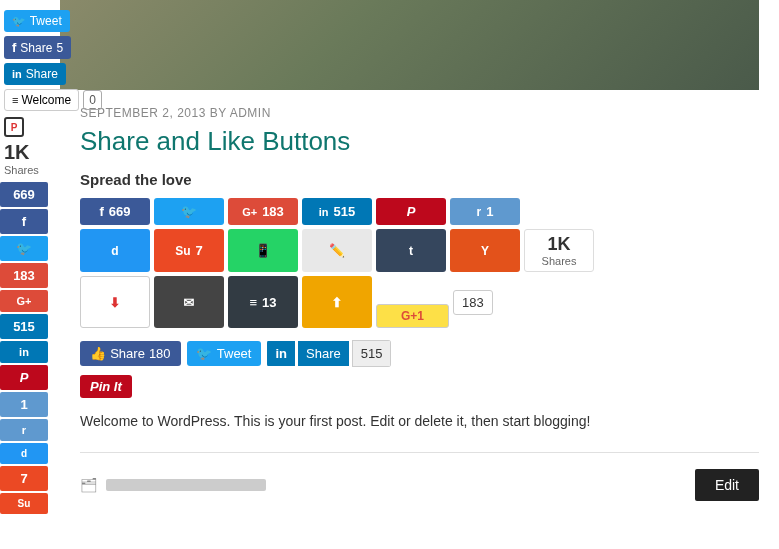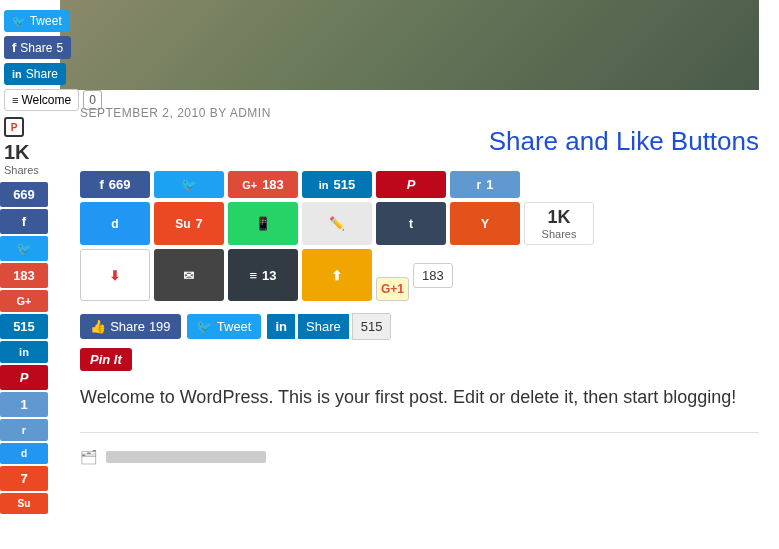--- a/index.html
+++ b/index.html
@@ -163,23 +163,22 @@
     .post-meta {
       font-size: 12px;
       color: #888;
       margin-bottom: 6px;
       letter-spacing: 0.5px;
     }
 
     .post-title {
       font-size: 26px;
       font-weight: 400;
-      color: #1d4ed8;
+      color: #0f766e;
       margin-bottom: 14px;
-      text-align: right;
     }
 
     .spread-label {
       font-weight: bold;
       font-size: 15px;
       margin-bottom: 10px;
     }
 
     
     .share-buttons-area {
@@ -297,25 +296,25 @@
     }
 
     .li-count-part {
       background: #eee;
       color: #333;
       padding: 5px 8px;
       border: 1px solid #ccc;
     }
 
     .gplus-btn {
-      background: #fef9c3;
+      background: #fde047;
       color: #333;
       border: 1px solid #ccc;
       border-radius: 3px;
-      padding: 4px 4px;
+      padding: 4px 24px;
       cursor: pointer;
       font-size: 12px;
       display: flex;
       align-items: center;
       gap: 3px;
       margin-top: 28px;
     }
 
     .pinterest-btn {
       background: #bd081c;
@@ -323,21 +322,21 @@
       border: none;
       border-radius: 3px;
       padding: 4px 10px;
       cursor: pointer;
       font-size: 13px;
       font-style: italic;
       font-weight: bold;
     }
 
     .post-text {
-      font-size: 18px;
+      font-size: 14px;
       color: #333;
       line-height: 1.6;
       margin-bottom: 20px;
     }
 
     .post-divider {
       border: none;
       border-top: 1px solid #e0e0e0;
       margin: 16px 0;
     }
@@ -455,26 +454,27 @@
     <button class="sidebar-icon-btn" style="background:#eb4924;">
       <span style="font-size:10px;">Su</span>
     </button>
   </div>
 
   <div class="main-content">
     
     <div class="hero-image"></div>
 
     
-    <div class="post-meta">SEPTEMBER 2, 2010 BY ADMIN</div>
+    <div class="post-meta">SEPTEMBER 2, 2013 BY ADMIN</div>
 
     
     <h1 class="post-title">Share and Like Buttons</h1>
 
     
+    <div class="spread-label">Spread the love</div>
 
     
     <div class="share-buttons-area">
 
       <div class="share-row">
         <button class="share-btn facebook">
           <span style="font-weight:bold;">f</span>
           <span>669</span>
         </button>
         <button class="share-btn twitter">
@@ -547,21 +547,21 @@
         </div>
       </div>
     </div>
 
     
     <div class="action-row">
 
       <button class="like-btn">
         <span>👍</span>
         <span>Share</span>
-        <span>199</span>
+        <span>180</span>
       </button>
 
       <button class="tweet-btn2">
         <span>🐦</span>
         <span>Tweet</span>
       </button>
 
       <div class="linkedin-share-btn">
         <span class="li-share-part" style="font-weight:bold;">in</span>
         <span class="li-share-part">Share</span>
@@ -579,15 +579,18 @@
 
     
     <hr class="post-divider">
 
     
     <div class="post-footer">
       <div class="footer-left">
         <span class="category-icon">🗂</span>
         <div class="category-bar"></div>
       </div>
+      <button class="edit-btn">
+        <span>Edit</span>
+      </button>
     </div>
   </div>
 </div>
 
 </body></html>

